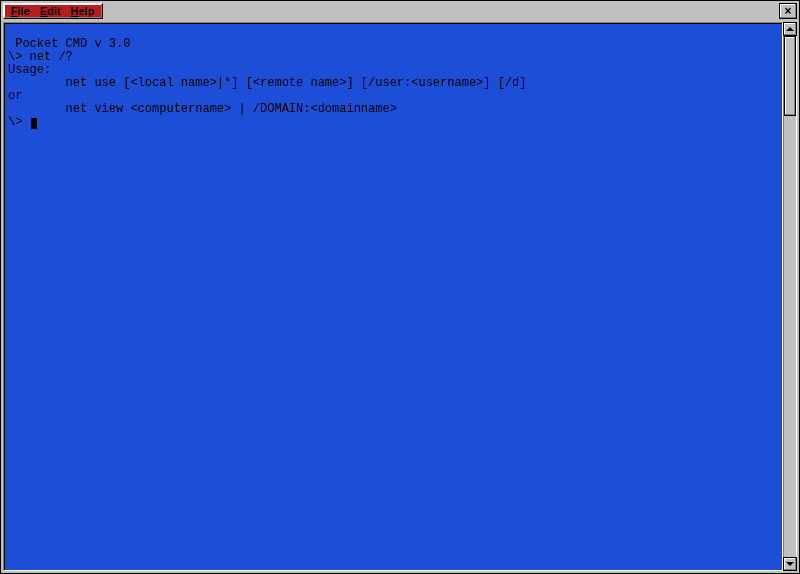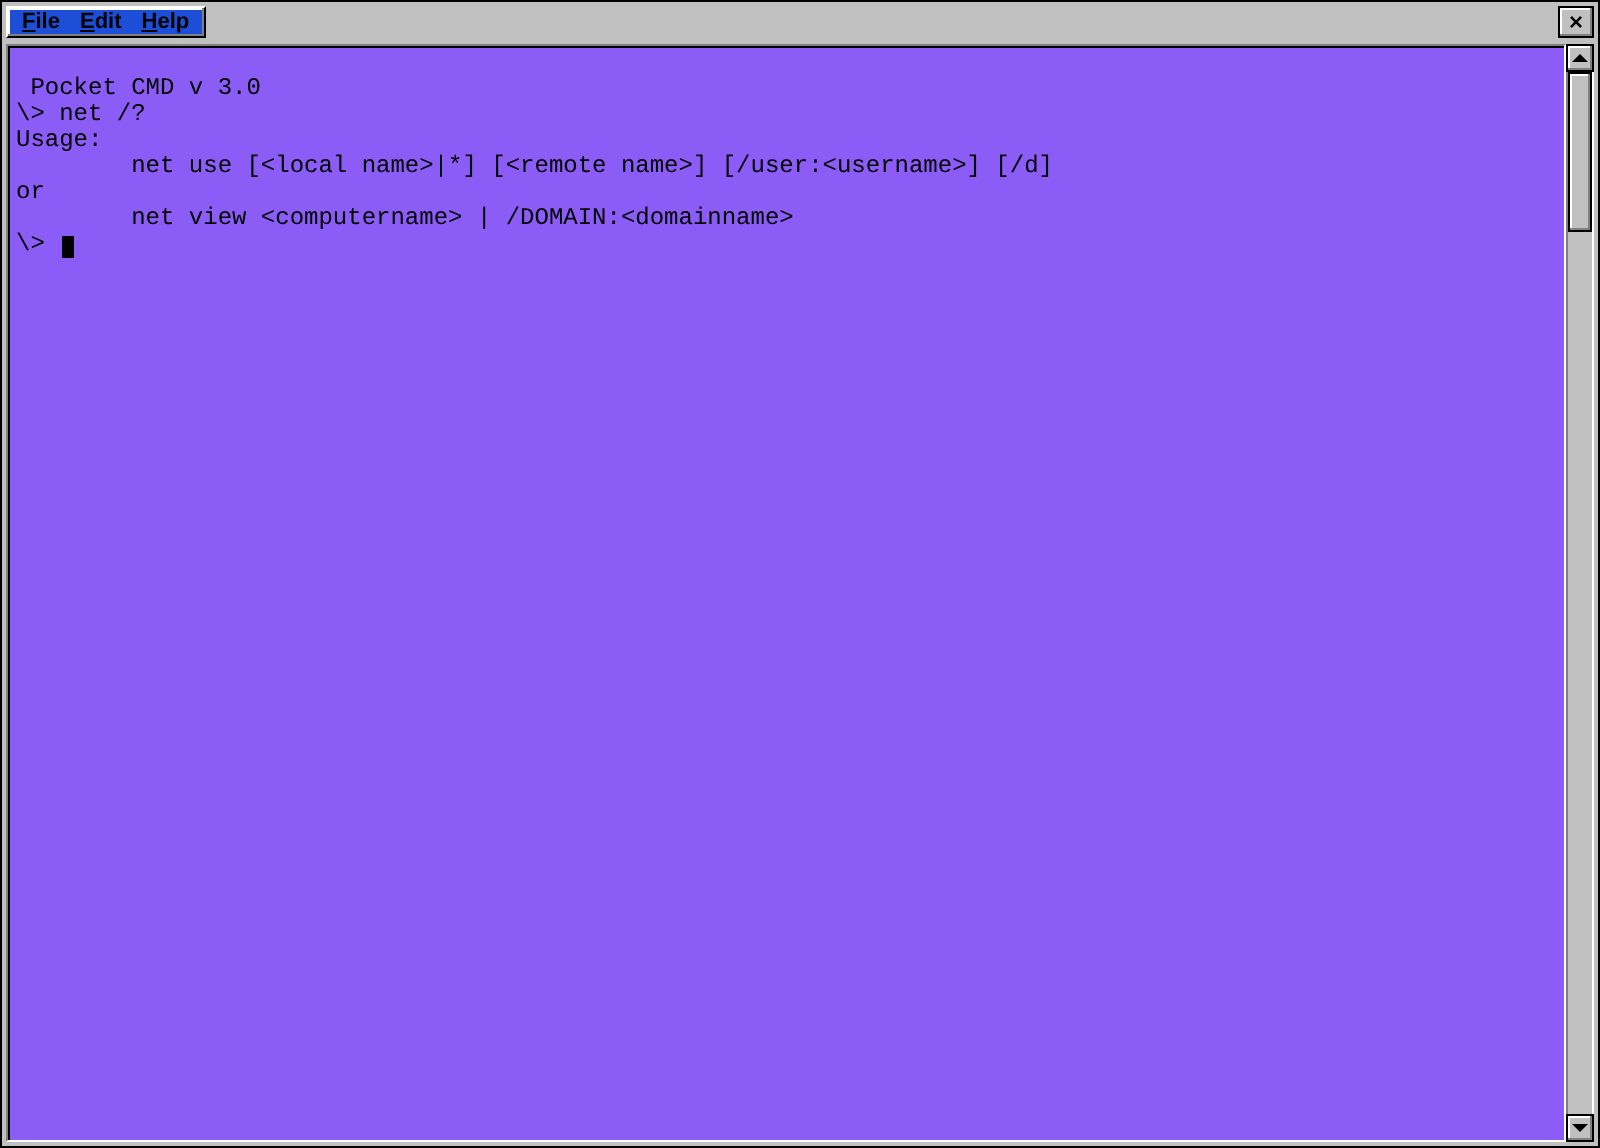--- a/index.html
+++ b/index.html
@@ -12,21 +12,21 @@
   overflow: hidden;
   border: 1px solid #000;
 }
 .menubar {
   position: absolute;
   top: 3px;
   left: 3px;
   height: 16px;
   display: flex;
   align-items: flex-start;
-  background: #1d4ed8;
+  background: #b91c1c;
   border: 1px solid #000;
   border-top-color: #fff;
   border-left-color: #fff;
   box-shadow: inset -1px -1px #808080, inset 1px 1px #fff;
   padding: 0 2px;
 }
 .menu-item {
   padding: 0 5px;
   cursor: default;
   line-height: 14px;
@@ -50,21 +50,21 @@
   font-size: 12px;
   line-height: 1;
   cursor: default;
 }
 .content {
   position: absolute;
   top: 22px;
   left: 3px;
   right: 17px;
   bottom: 3px;
-  background: #8b5cf6;
+  background: #1d4ed8;
   border: 1px solid #808080;
   border-right-color: #fff;
   border-bottom-color: #fff;
   box-shadow: inset 1px 1px #000;
   padding: 2px 4px;
   font-family: "Courier New", "Courier", monospace;
   font-size: 12px;
   line-height: 13px;
   white-space: pre;
   overflow: hidden;

